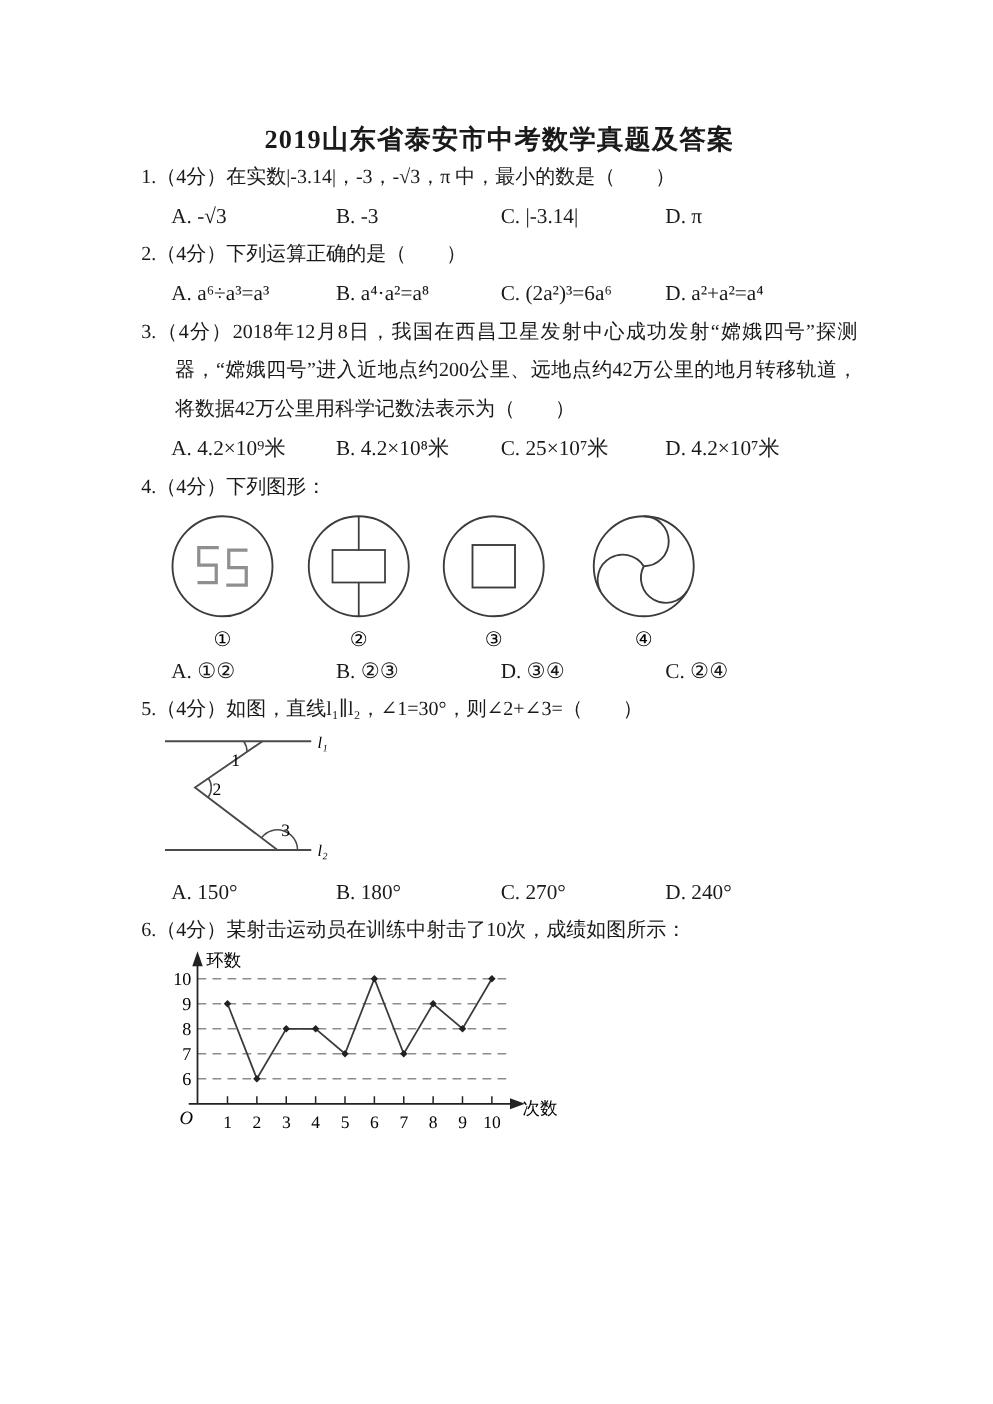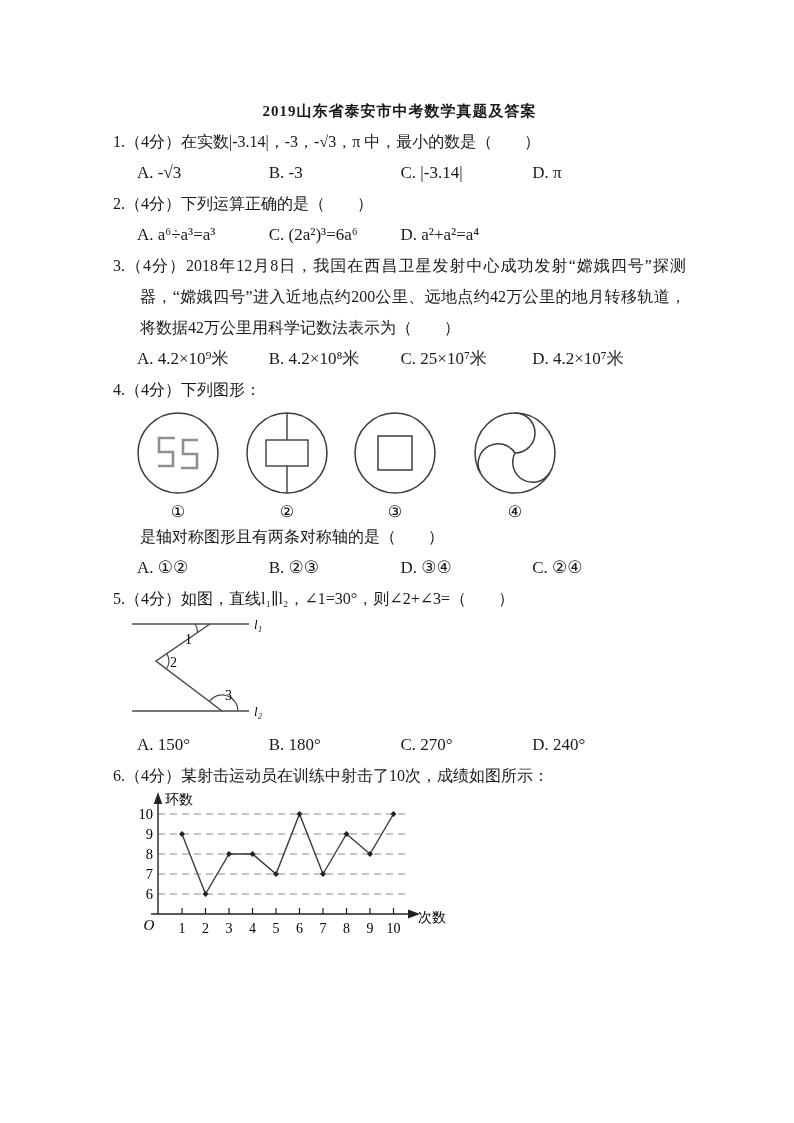--- a/index.html
+++ b/index.html
@@ -3,21 +3,21 @@
 <meta charset="utf-8">
 <style>
   html,body{margin:0;padding:0;background:#ffffff;}
   body{
     width:794px;height:1123px;overflow:hidden;
     font-family:"Liberation Serif","DejaVu Serif","DejaVu Sans",serif;
     color:#1a1a1a;
   }
   .sheet{padding:96px 108px 0 113px;}
   .doc-title{
-    font-size:15px;font-weight:bold;text-align:center;
+    font-size:21px;font-weight:bold;text-align:center;
     margin:0;line-height:30px;letter-spacing:1px;
   }
   .intro{
     font-weight:bold;font-size:16.5px;line-height:33px;
     text-align:justify;margin:12px 0 5px 0;
   }
   .stem{
     margin:0;font-size:16px;line-height:31px;
     padding-left:27px;text-indent:-27px;text-align:justify;
   }
@@ -46,20 +46,21 @@
       <span class="opt">B. -3</span>
       <span class="opt">C. |-3.14|</span>
       <span class="opt">D. π</span>
     </div>
   </div>
 
   <div>
     <p class="stem">2.（4分）下列运算正确的是（　　）</p>
     <div class="options">
       <span class="opt">A. a⁶÷a³=a³</span>
+      <span class="opt">B. a⁴·a²=a⁸</span>
       <span class="opt">C. (2a²)³=6a⁶</span>
       <span class="opt">D. a²+a²=a⁴</span>
     </div>
   </div>
 
   <div>
     <p class="stem">3.（4分）2018年12月8日，我国在西昌卫星发射中心成功发射“嫦娥四号”探测器，“嫦娥四号”进入近地点约200公里、远地点约42万公里的地月转移轨道，将数据42万公里用科学记数法表示为（　　）</p>
     <div class="options">
       <span class="opt">A. 4.2×10⁹米</span>
       <span class="opt">B. 4.2×10⁸米</span>
@@ -98,21 +99,20 @@
           <path d="M436.6,66 A20,20 0 0 1 402,46" fill="none" stroke="#3c3c3c" stroke-width="1.5"></path>
         </g>
 
         <text class="svg-label" x="65" y="110" font-size="16" text-anchor="middle">①</text>
         <text class="svg-label" x="174" y="110" font-size="16" text-anchor="middle">②</text>
         <text class="svg-label" x="282" y="110" font-size="16" text-anchor="middle">③</text>
         <text class="svg-label" x="402" y="110" font-size="16" text-anchor="middle">④</text>
       </svg>
     </div>
 
-    <p class="plain-line">是轴对称图形且有两条对称轴的是（　　）</p>
     <div class="options">
       <span class="opt">A. ①②</span>
       <span class="opt">B. ②③</span>
       <span class="opt">D. ③④</span>
       <span class="opt">C. ②④</span>
     </div>
   </div>
 
   <div>
     <p class="stem">5.（4分）如图，直线l₁∥l₂，∠1=30°，则∠2+∠3=（　　）</p>

